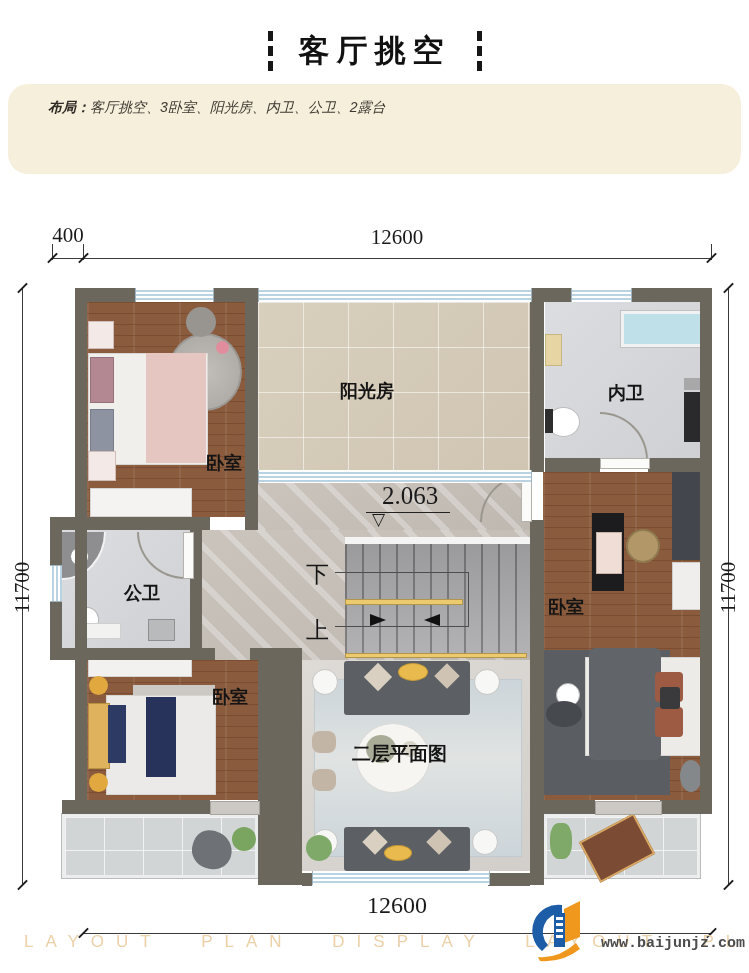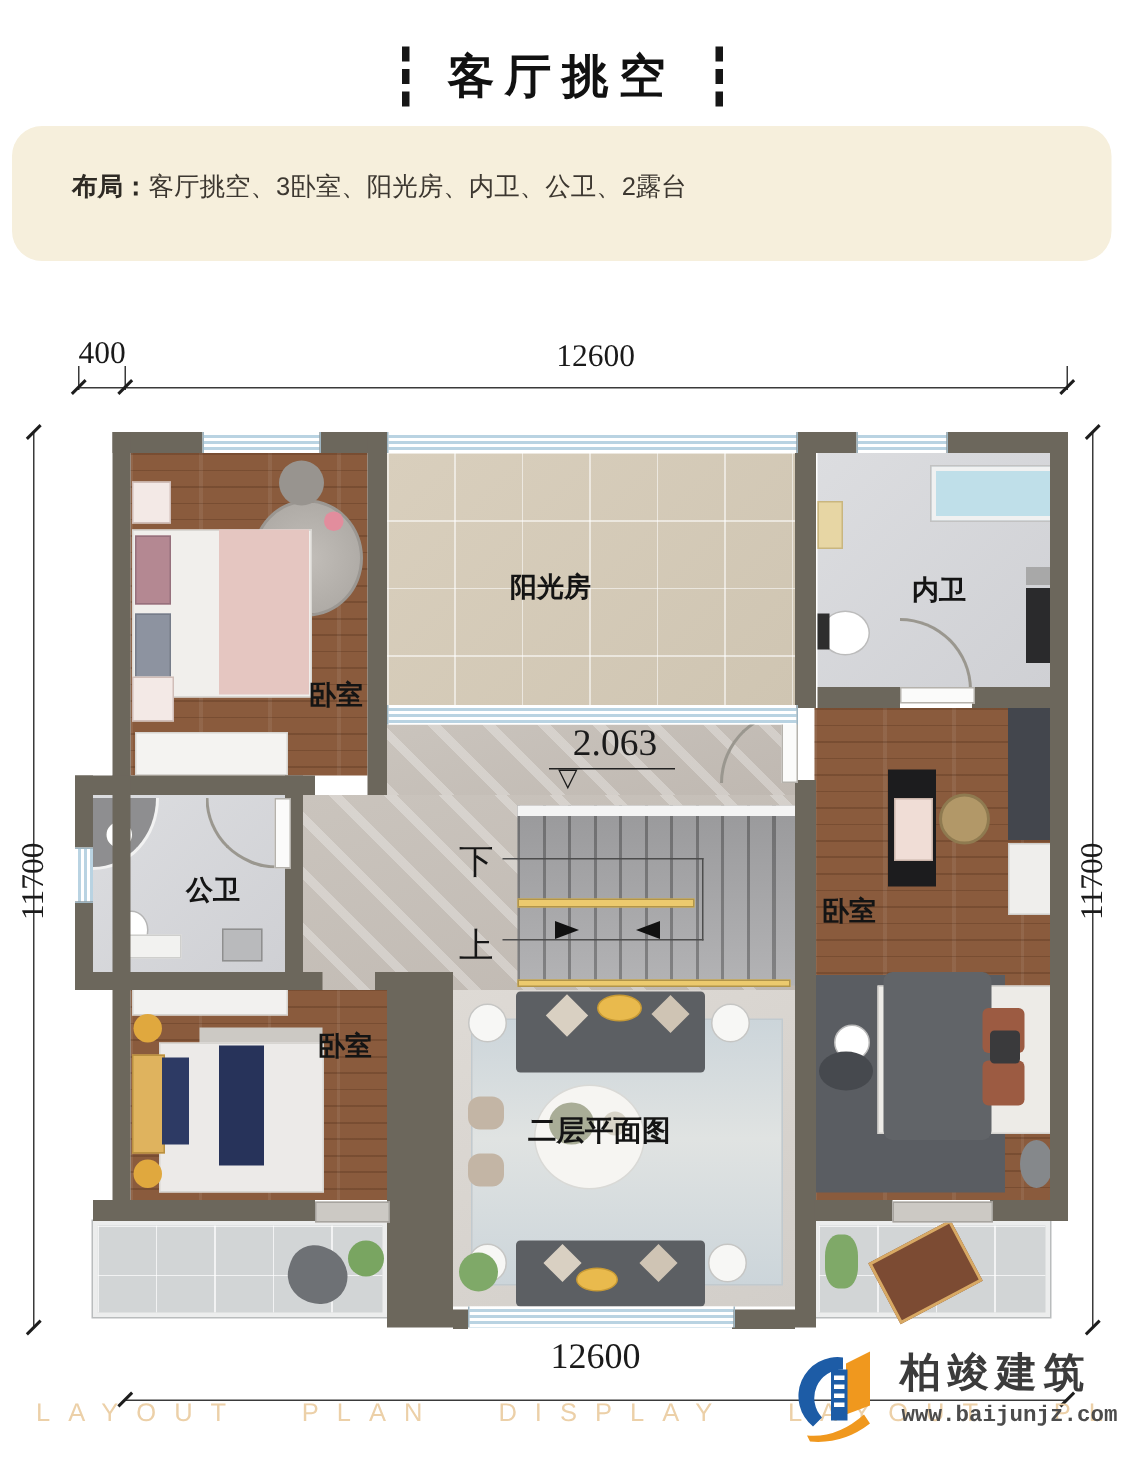--- a/index.html
+++ b/index.html
@@ -6,21 +6,21 @@
   body{width:749px;height:973px;position:relative;overflow:hidden;
        font-family:"Liberation Sans","DejaVu Sans",sans-serif;}
   
   .hdr{position:absolute;top:26px;left:0;width:749px;height:50px;
        display:flex;align-items:center;justify-content:center;gap:26px;}
   .hbar{width:0;height:40px;border-left:5px dashed #161616;}
   .htitle{font-size:31px;font-weight:bold;color:#111;letter-spacing:7px;}
   
   .infobox{position:absolute;left:8px;top:84px;width:733px;height:90px;
            background:#f6efdc;border-radius:20px;}
-  .iline1{position:absolute;left:40px;top:29px;font-size:17px;color:#3c3730;}
+  .iline1{position:absolute;left:40px;top:15px;font-size:14px;color:#3c3730;font-style:italic;}
   .iline1 b{font-weight:bold;color:#2e2a24;}
   .iline2{position:absolute;left:40px;top:53px;font-size:17px;font-weight:bold;color:#d8961c;}
   .idia{margin-right:8px;font-size:15px;}
   sup{font-size:11px;}
   
   .plan{position:absolute;left:0;top:195px;width:749px;height:778px;}
   .wall{position:absolute;background:#6c675c;z-index:40;}
   .winh{position:absolute;z-index:45;background:repeating-linear-gradient(180deg,#ffffff 0 2px,#b9d3e2 2px 4px);border-left:1px solid #9fb6c2;border-right:1px solid #9fb6c2;}
   .winv{position:absolute;z-index:45;background:repeating-linear-gradient(90deg,#ffffff 0 2px,#b9d3e2 2px 4px);border-top:1px solid #9fb6c2;border-bottom:1px solid #9fb6c2;}
   .floor{position:absolute;z-index:5;}
@@ -268,15 +268,14 @@
   <svg width="70" height="72" viewBox="0 0 70 72">
     <path d="M14 58 A 26 26 0 0 1 34 12 L 34 20 A 19 19 0 0 0 20 52 Z" fill="#1d5ca6"></path>
     <path d="M10 64 Q 30 66 48 50 L 52 56 Q 34 70 12 68 Z" fill="#f0981e"></path>
     <polygon points="36,16 52,8 52,44 36,50" fill="#f0981e"></polygon>
     <rect x="26" y="20" width="11" height="34" fill="#1d5ca6"></rect>
     <rect x="28" y="24" width="7" height="3" fill="#ffffff"></rect>
     <rect x="28" y="30" width="7" height="3" fill="#ffffff"></rect>
     <rect x="28" y="36" width="7" height="3" fill="#ffffff"></rect>
     <rect x="28" y="42" width="7" height="3" fill="#ffffff"></rect>
   </svg>
-  <div class="lname">柏竣建筑</div>
   <div class="lurl">www.baijunjz.com</div>
 </div>
 
 </body></html>

